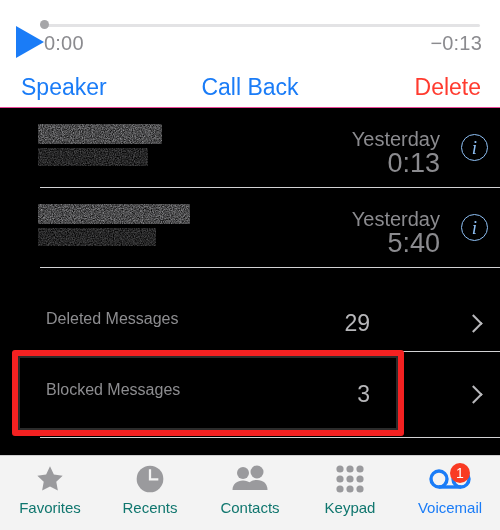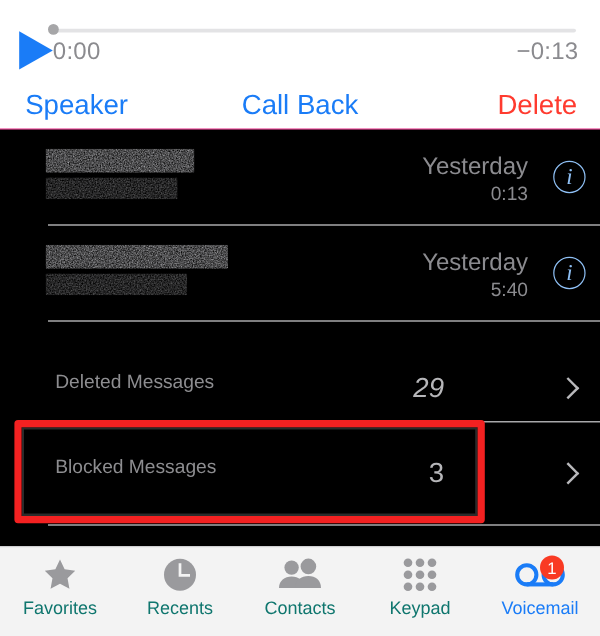--- a/index.html
+++ b/index.html
@@ -136,21 +136,21 @@
     position: absolute;
     right: 60px;
     text-align: right;
     color: #8b8b8f;
   }
   .meta-date {
     font-size: 20px;
     line-height: 24px;
   }
   .meta-dur {
-    font-size: 16px;
+    font-size: 27px;
     line-height: 24px;
   }
   .info-btn {
     position: absolute;
     right: 12px;
     width: 27px;
     height: 27px;
     border-radius: 50%;
     border: 1.6px solid #8fc0f5;
     color: #8fc0f5;
@@ -328,21 +328,21 @@
         <div class="meta-dur">5:40</div>
       </div>
       <div class="info-btn" style="top:26px;">i</div>
       <div class="row-sep"></div>
     </div>
 
     <div style="height:29px;"></div>
 
     <div class="row row-folder">
       <div class="folder-label" style="top:13px;">Deleted Messages</div>
-      <div class="folder-count" style="top:13px;font-style:italic;">29</div>
+      <div class="folder-count" style="top:13px;">29</div>
       <div class="chevron" style="top:20px;"></div>
       <div class="row-sep"></div>
     </div>
 
     <div class="row row-folder" style="height:86px;">
       <div class="folder-label" style="top:29px;">Blocked Messages</div>
       <div class="folder-count" style="top:29px;">3</div>
       <div class="chevron" style="top:36px;"></div>
       <div class="row-sep"></div>
     </div>

